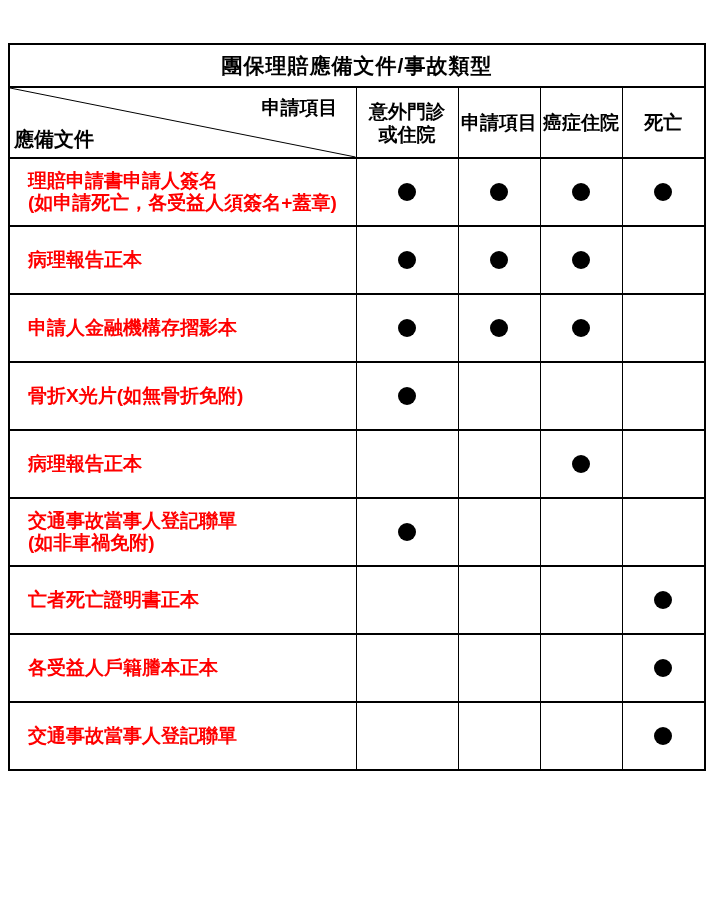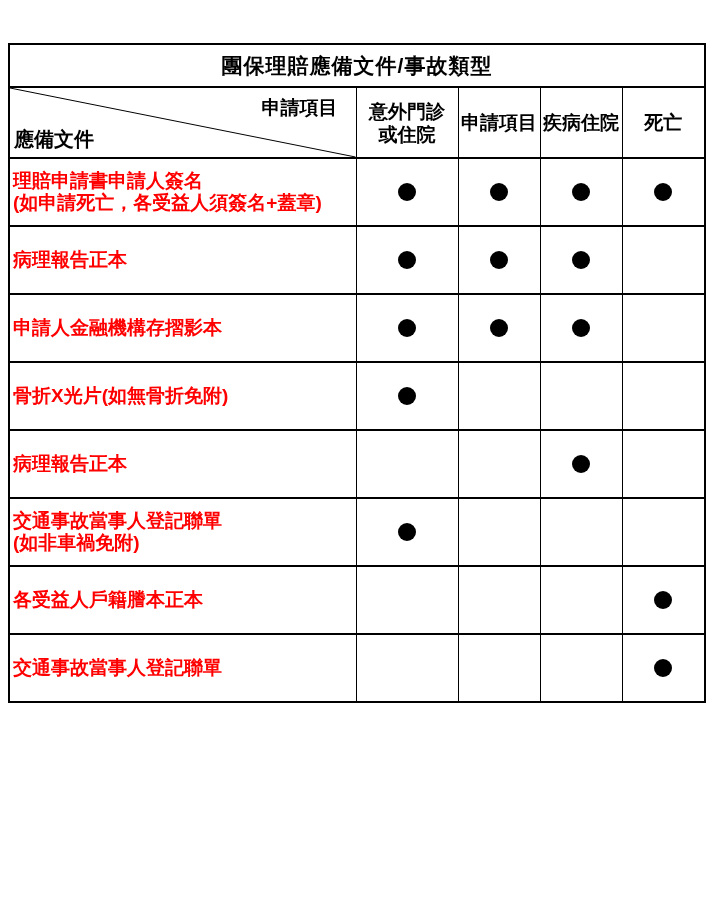--- a/index.html
+++ b/index.html
@@ -70,21 +70,21 @@
     padding: 0;
   }
   td.doc-label {
     height: 68px;
     color: #ff0000;
     font-size: 19px;
     line-height: 22px;
     text-align: left;
     vertical-align: middle;
     white-space: pre-line;
-    padding-left: 3px;
+    padding-left: 18px;
   }
   td.mark-cell {
     height: 68px;
     text-align: center;
     vertical-align: middle;
   }
   .dot {
     display: inline-block;
     width: 18px; height: 18px;
     border-radius: 50%;
@@ -112,21 +112,21 @@
         <th class="diag-cell">
           <svg class="diag-line" viewBox="0 0 100 100" preserveAspectRatio="none">
             <line x1="0" y1="0" x2="100" y2="100" stroke="#000000" stroke-width="1" vector-effect="non-scaling-stroke"></line>
           </svg>
           <span class="diag-top-right">申請項目</span>
           <span class="diag-bottom-left">應備文件</span>
         </th>
         <th class="col-header">意外門診
 或住院</th>
         <th class="col-header">申請項目</th>
-        <th class="col-header">疾病住院</th>
+        <th class="col-header">癌症住院</th>
         <th class="col-header">死亡</th>
       </tr>
     </thead>
     <tbody id="rows-body">
   <tr>
     <td class="doc-label">理賠申請書申請人簽名
 (如申請死亡，各受益人須簽名+蓋章)</td>
     <td class="mark-cell"><span class="dot"></span></td>
     <td class="mark-cell"><span class="dot"></span></td>
     <td class="mark-cell"><span class="dot"></span></td>
@@ -168,20 +168,27 @@
 
   <tr>
     <td class="doc-label">交通事故當事人登記聯單
 (如非車禍免附)</td>
     <td class="mark-cell"><span class="dot"></span></td>
     <td class="mark-cell"></td>
     <td class="mark-cell"></td>
     <td class="mark-cell"></td>
   </tr>
 
+  <tr>
+    <td class="doc-label">亡者死亡證明書正本</td>
+    <td class="mark-cell"></td>
+    <td class="mark-cell"></td>
+    <td class="mark-cell"></td>
+    <td class="mark-cell"><span class="dot"></span></td>
+  </tr>
 
 
   <tr>
     <td class="doc-label">各受益人戶籍謄本正本</td>
     <td class="mark-cell"></td>
     <td class="mark-cell"></td>
     <td class="mark-cell"></td>
     <td class="mark-cell"><span class="dot"></span></td>
   </tr>
 

